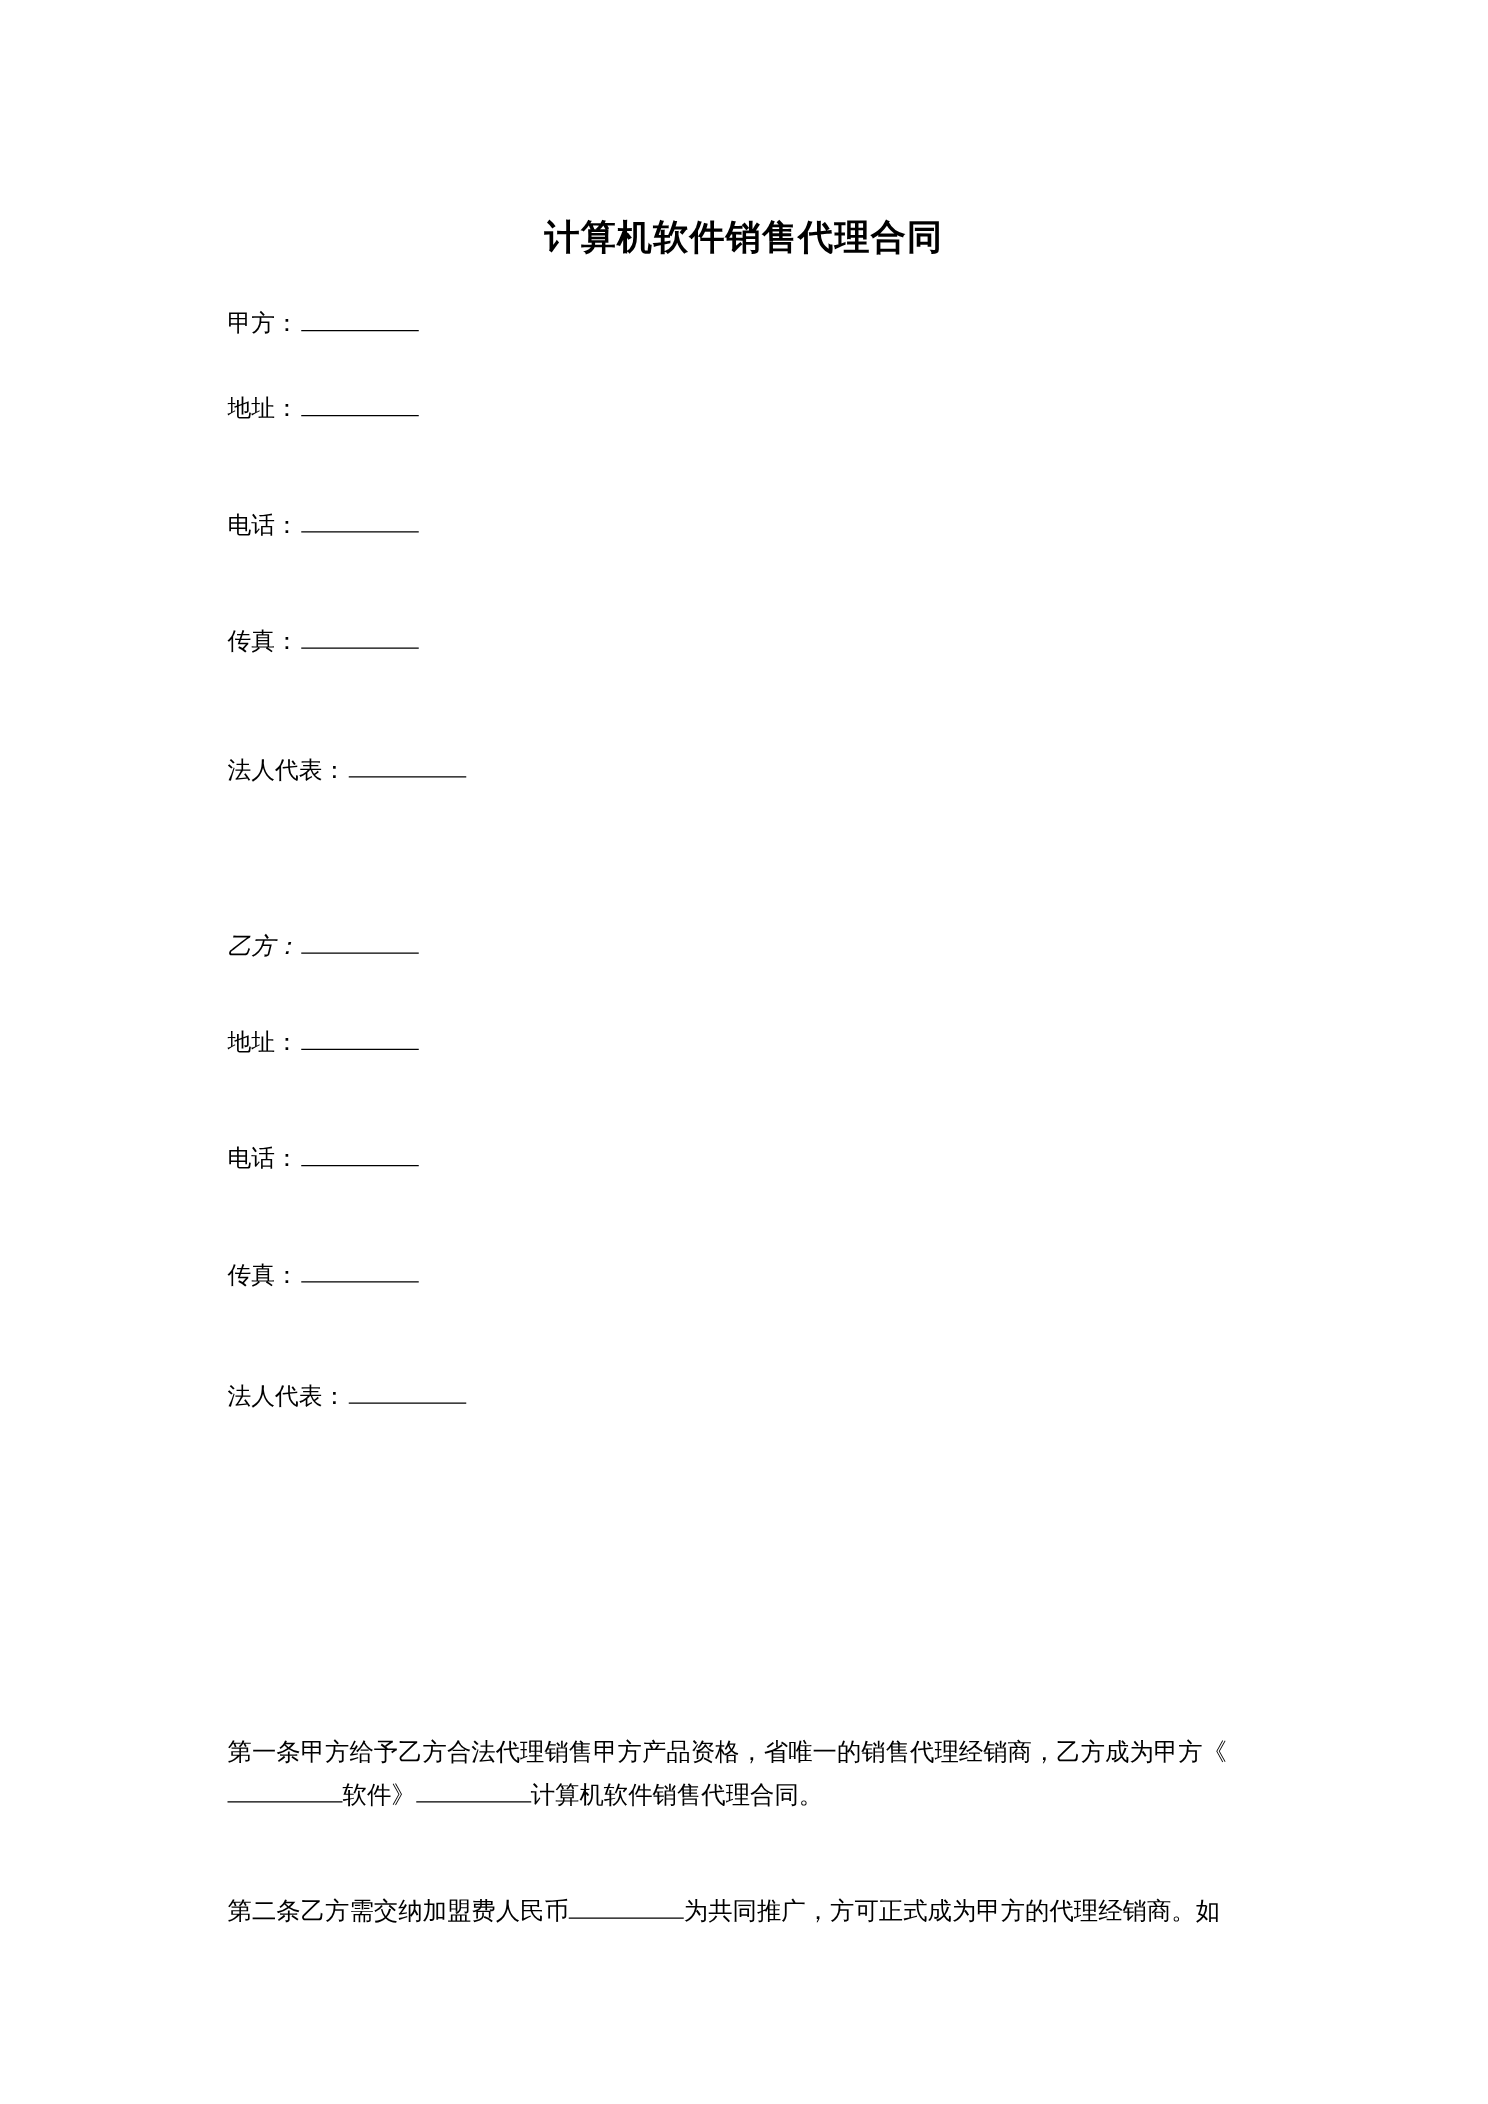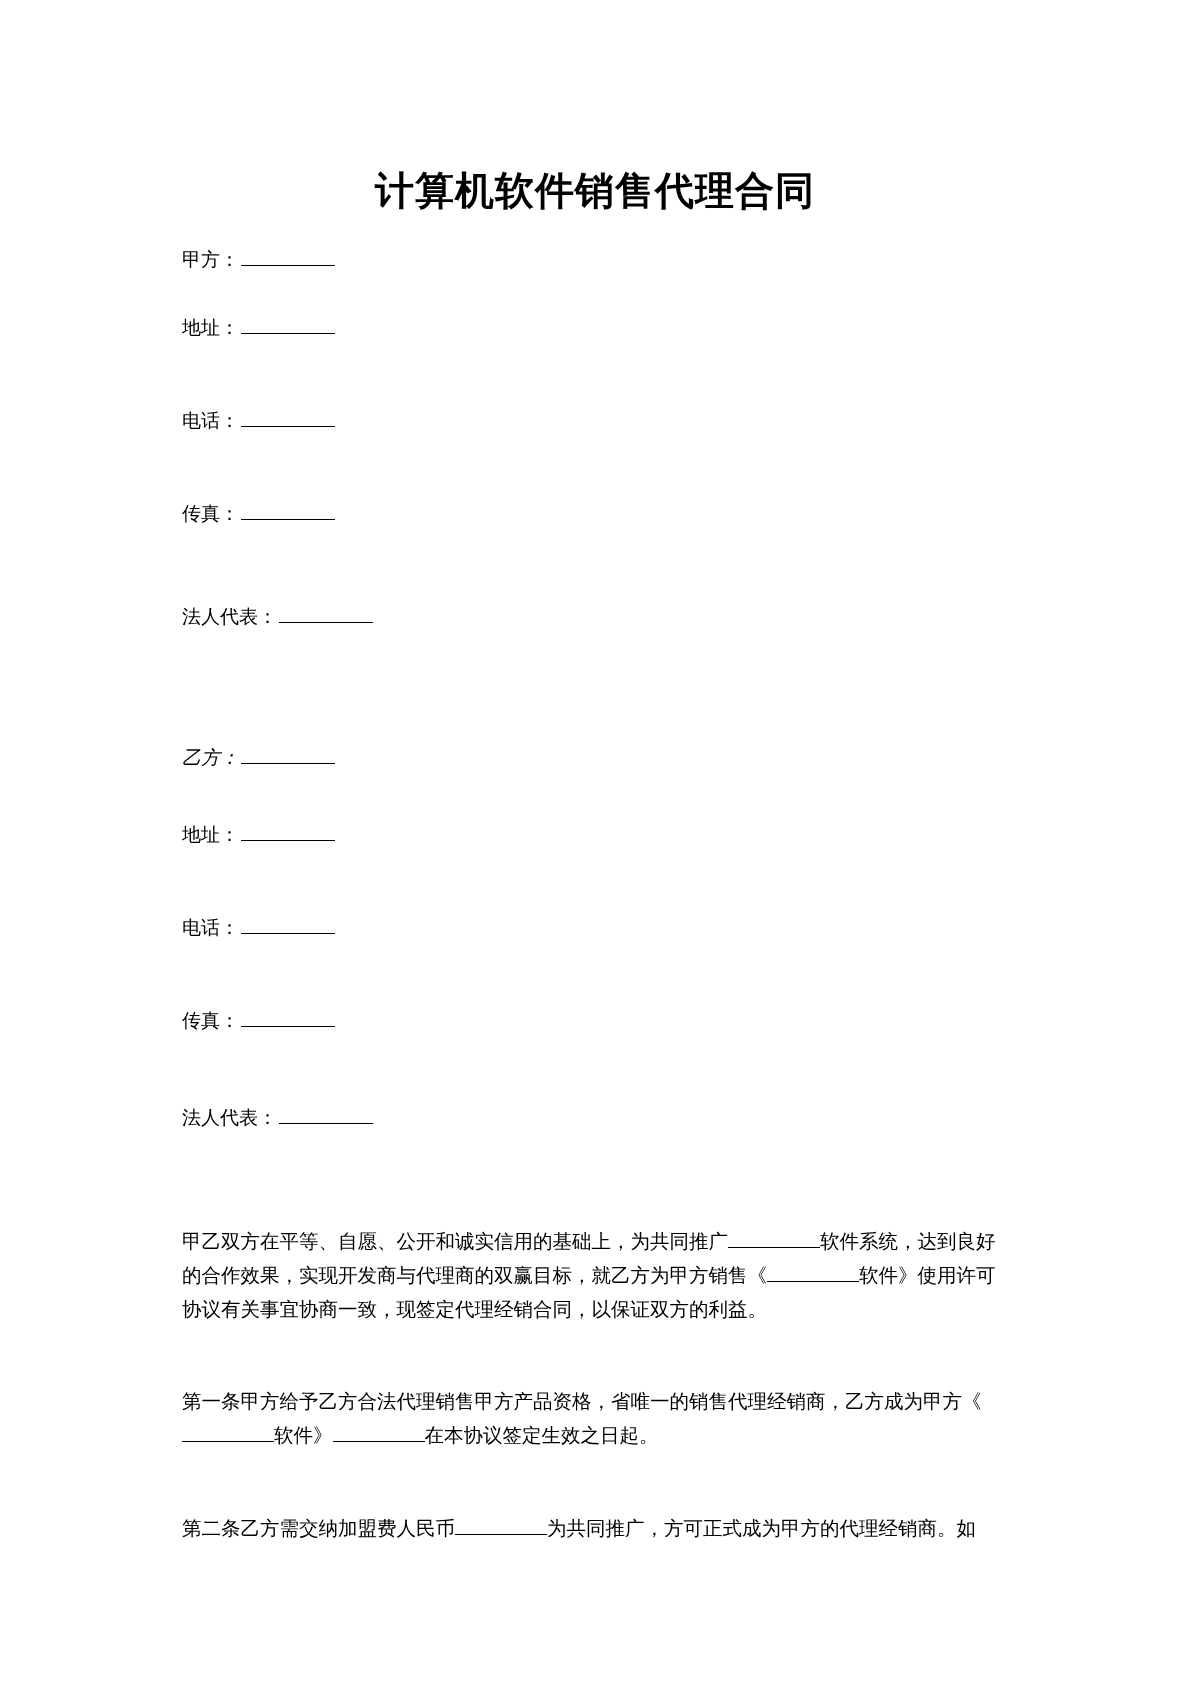--- a/index.html
+++ b/index.html
@@ -10,21 +10,21 @@
       overflow: hidden;
       font-family: "DejaVu Serif", "Liberation Serif", serif;
       color: #000000;
     }
     .page { position: absolute; left: 0; top: 0; width: 1190px; height: 1683px; }
     .title {
       position: absolute;
       left: 0; width: 1190px;
       top: 165px;
       text-align: center;
-      font-size: 39px;
+      font-size: 28px;
       font-weight: bold;
       letter-spacing: 1px;
       line-height: 50px;
     }
     .field {
       position: absolute;
       left: 182px;
       font-size: 19px;
       line-height: 28px;
       white-space: nowrap;
@@ -84,25 +84,22 @@
   <div class="field" style="top:913px;">
     <span>电话：</span><span class="blank"></span>
   </div>
   <div class="field" style="top:1006px;">
     <span>传真：</span><span class="blank"></span>
   </div>
   <div class="field" style="top:1103px;">
     <span>法人代表：</span><span class="blank"></span>
   </div>
 
-  <div class="para" style="top:1225px;">
-    <span>甲乙双方在平等、自愿、公开和诚实信用的基础上，为共同推广</span><span class="ib"></span><span>软件系统，达到良好的合作效果，实现开发商与代理商的双赢目标，就乙方为甲方销售《</span><span class="ib"></span><span>软件》使用许可协议有关事宜协商一致，现签定代理经销合同，以保证双方的利益。</span>
-  </div>
 
   <div class="para" style="top:1385px;">
-    <span>第一条甲方给予乙方合法代理销售甲方产品资格，省唯一的销售代理经销商，乙方成为甲方《</span><span class="ib"></span><span>软件》</span><span class="ib"></span><span>在本协议签定生效之日起。</span>
+    <span>第一条甲方给予乙方合法代理销售甲方产品资格，省唯一的销售代理经销商，乙方成为甲方《</span><span class="ib"></span><span>软件》</span><span class="ib"></span><span>计算机软件销售代理合同。</span>
   </div>
 
   <div class="para" style="top:1512px;">
     <span>第二条乙方需交纳加盟费人民币</span><span class="ib"></span><span>为共同推广，方可正式成为甲方的代理经销商。如</span>
   </div>
 
 </div>
 
 </body></html>

